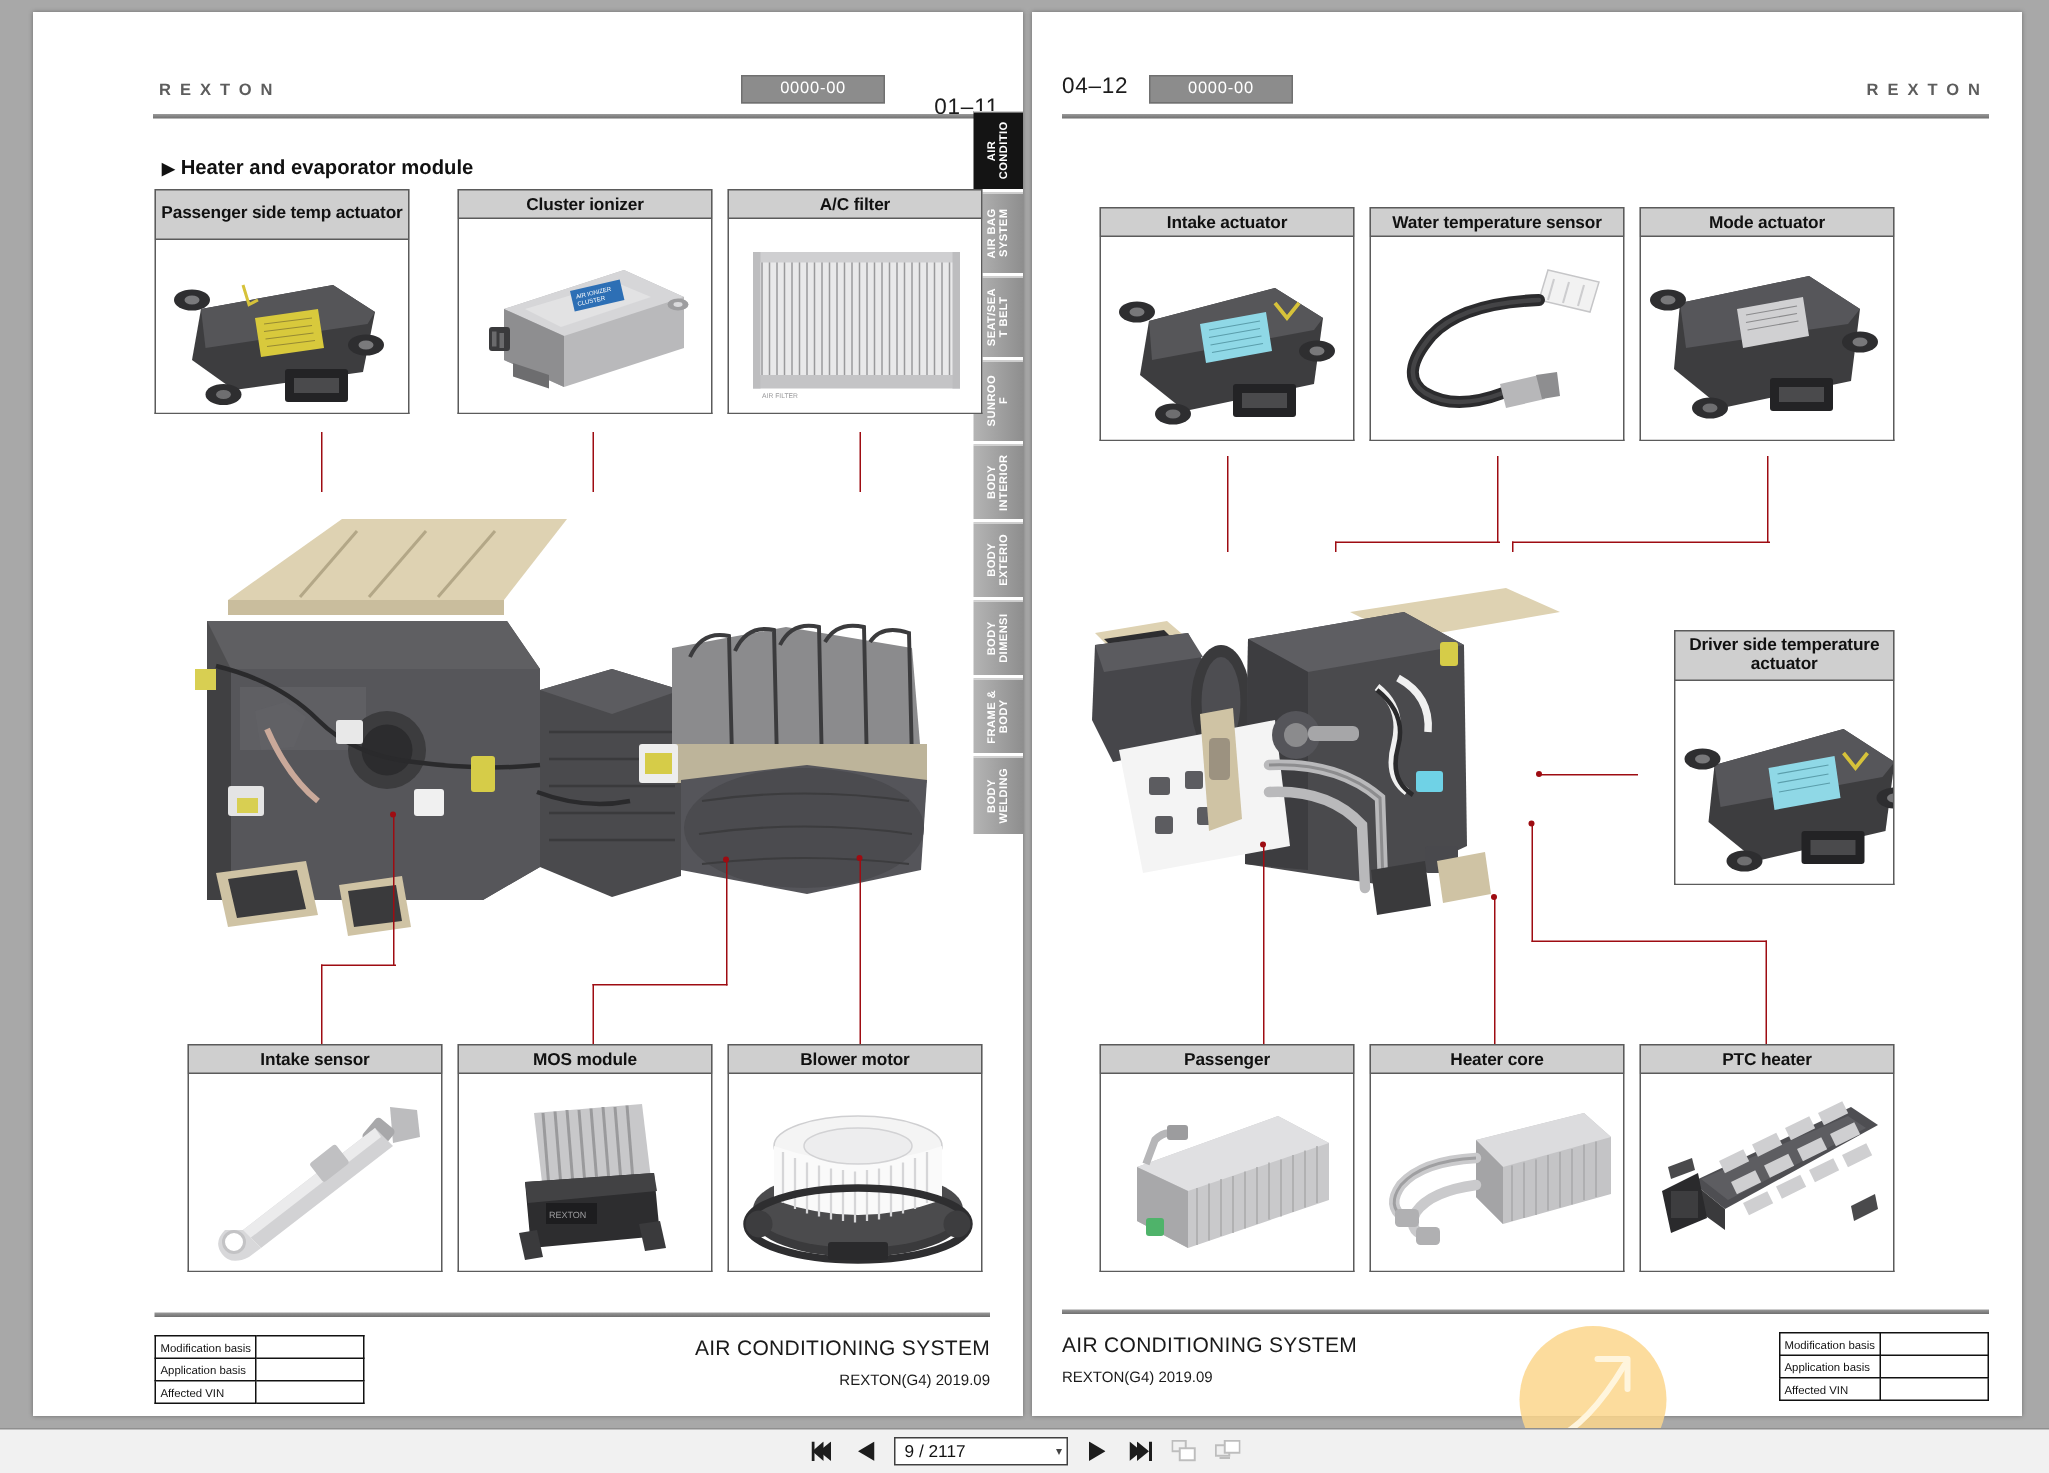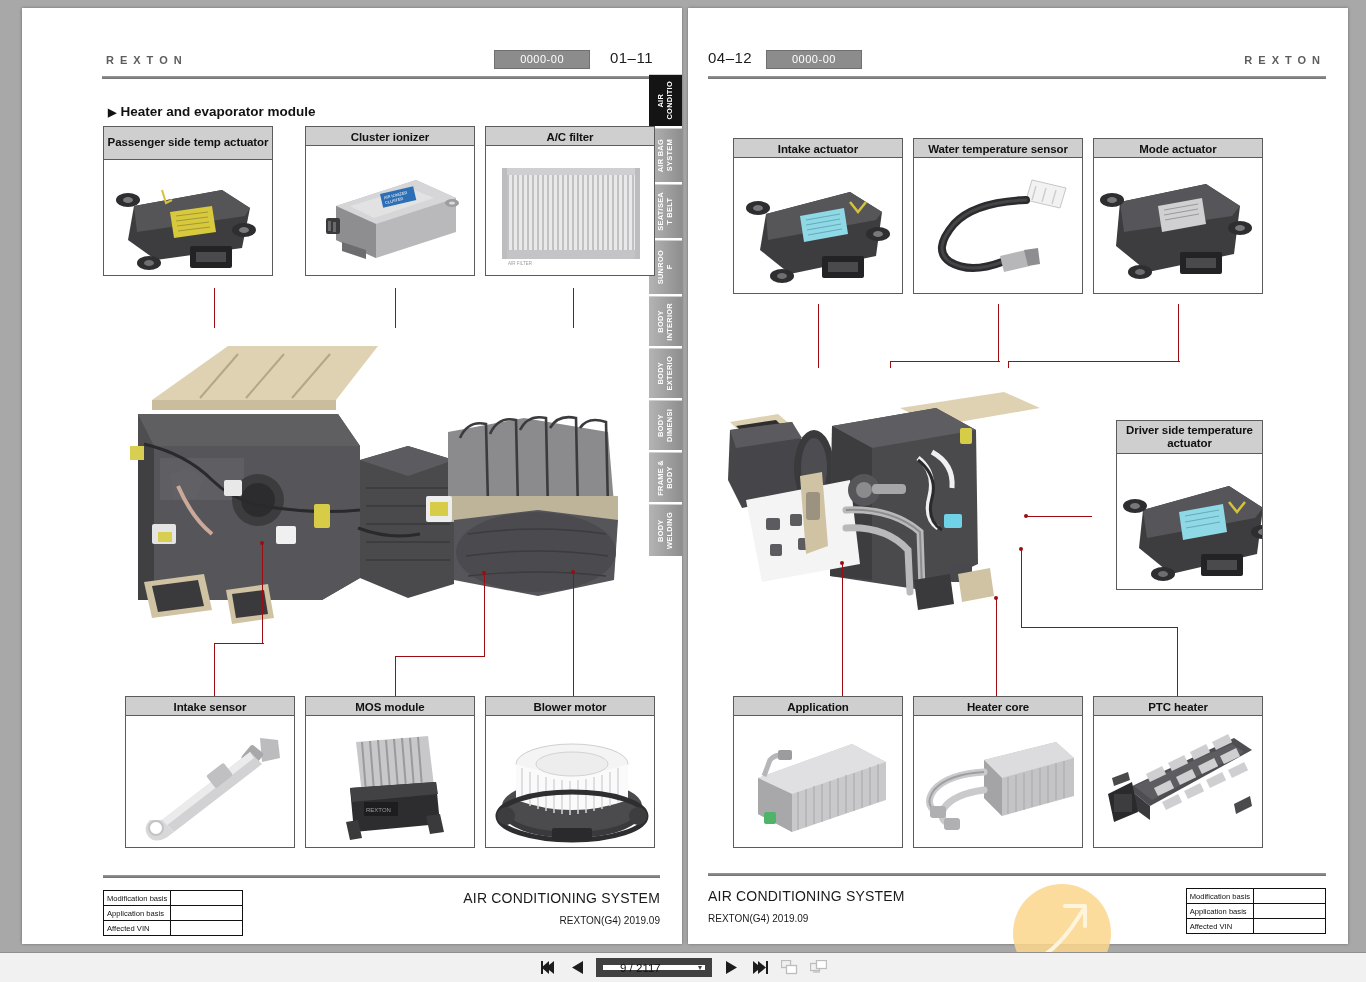--- a/index.html
+++ b/index.html
@@ -37,21 +37,21 @@
   .code-chip {
     position: absolute; top: 6px; background: #8c8c8c; color: #fff;
     font-size: 11px; padding: 2px 25px 3px; letter-spacing: .5px;
     border: 1px solid #707070;
   }
   .folio {
     position: absolute; top: 5px; font-size: 15px; color: #1c1c1c;
     letter-spacing: .5px;
   }
   .l .code-chip { right: 92px; }
-  .l .folio     { right: 29px; }
+  .l .folio     { right: 16px; margin-top: 14px; }
   .r .code-chip { left: 78px; }
   .r .folio     { left: 20px; }
   .rule {
     position: absolute; left: 80px; right: 22px; top: 68px; height: 3px;
     background: linear-gradient(to bottom,#9a9a9a,#6f6f6f);
   }
   .r .rule { left: 20px; right: 22px; }
 
   
   .sec-title {
@@ -148,21 +148,21 @@
     background: #f1f1f1; border-top: 1px solid #8f8f8f;
     display: flex; align-items: center; justify-content: center; gap: 9px;
   }
   .tb-btn {
     width: 20px; height: 20px; display: flex; align-items: center;
     justify-content: center; color: #1d1d1d;
   }
   .tb-btn.dim { color: #bdbdbd; }
   .pagebox {
     display: flex; align-items: center; width: 116px; height: 19px;
-    border: 7px solid #404040; background: #fff; padding: 0 3px 0 17px;
+    border: 1px solid #404040; background: #fff; padding: 0 3px 0 6px;
     font-size: 11.5px; color: #111; justify-content: space-between;
   }
   .pagebox .caret { font-size: 8px; color: #444; }
 </style>
 </head>
 <body>
 
 <div id="root">
 
   <div class="viewer">
@@ -703,21 +703,21 @@
 
       <div class="dot" style="left:306px; top:588px;"></div>
       <div class="conn vline" style="left:308px; top:590px; height:98px;"></div>
 
       <div class="dot" style="left:331px; top:539px;"></div>
       <div class="conn vline" style="left:333px; top:541px; height:79px;"></div>
       <div class="conn hline" style="left:333px; top:619px; width:157px;"></div>
       <div class="conn vline" style="left:489px; top:619px; height:69px;"></div>
 
       <div class="card" style="left:45px; top:688px; width:170px;">
-        <div class="card-hd" style="height:20px">Application</div>
+        <div class="card-hd" style="height:20px">Passenger</div>
         <div class="card-bd" style="height:132px">
           <svg viewBox="0 0 170 132" width="170" height="132">
             <rect width="170" height="132" fill="#fff"></rect>
             <path d="M24 62 L118 28 L152 46 L152 84 L58 116 L24 98 Z" fill="#c9c9cb"></path>
             <path d="M24 62 L118 28 L152 46 L58 78 Z" fill="#e0e0e2"></path>
             <path d="M24 62 L58 78 L58 116 L24 98 Z" fill="#a8a8aa"></path>
             <g stroke="#a8a8aa" stroke-width="1">
               <line x1="64" y1="76" x2="64" y2="114"></line>
                 <line x1="72" y1="73" x2="72" y2="111"></line>
               <line x1="80" y1="70" x2="80" y2="108"></line>

